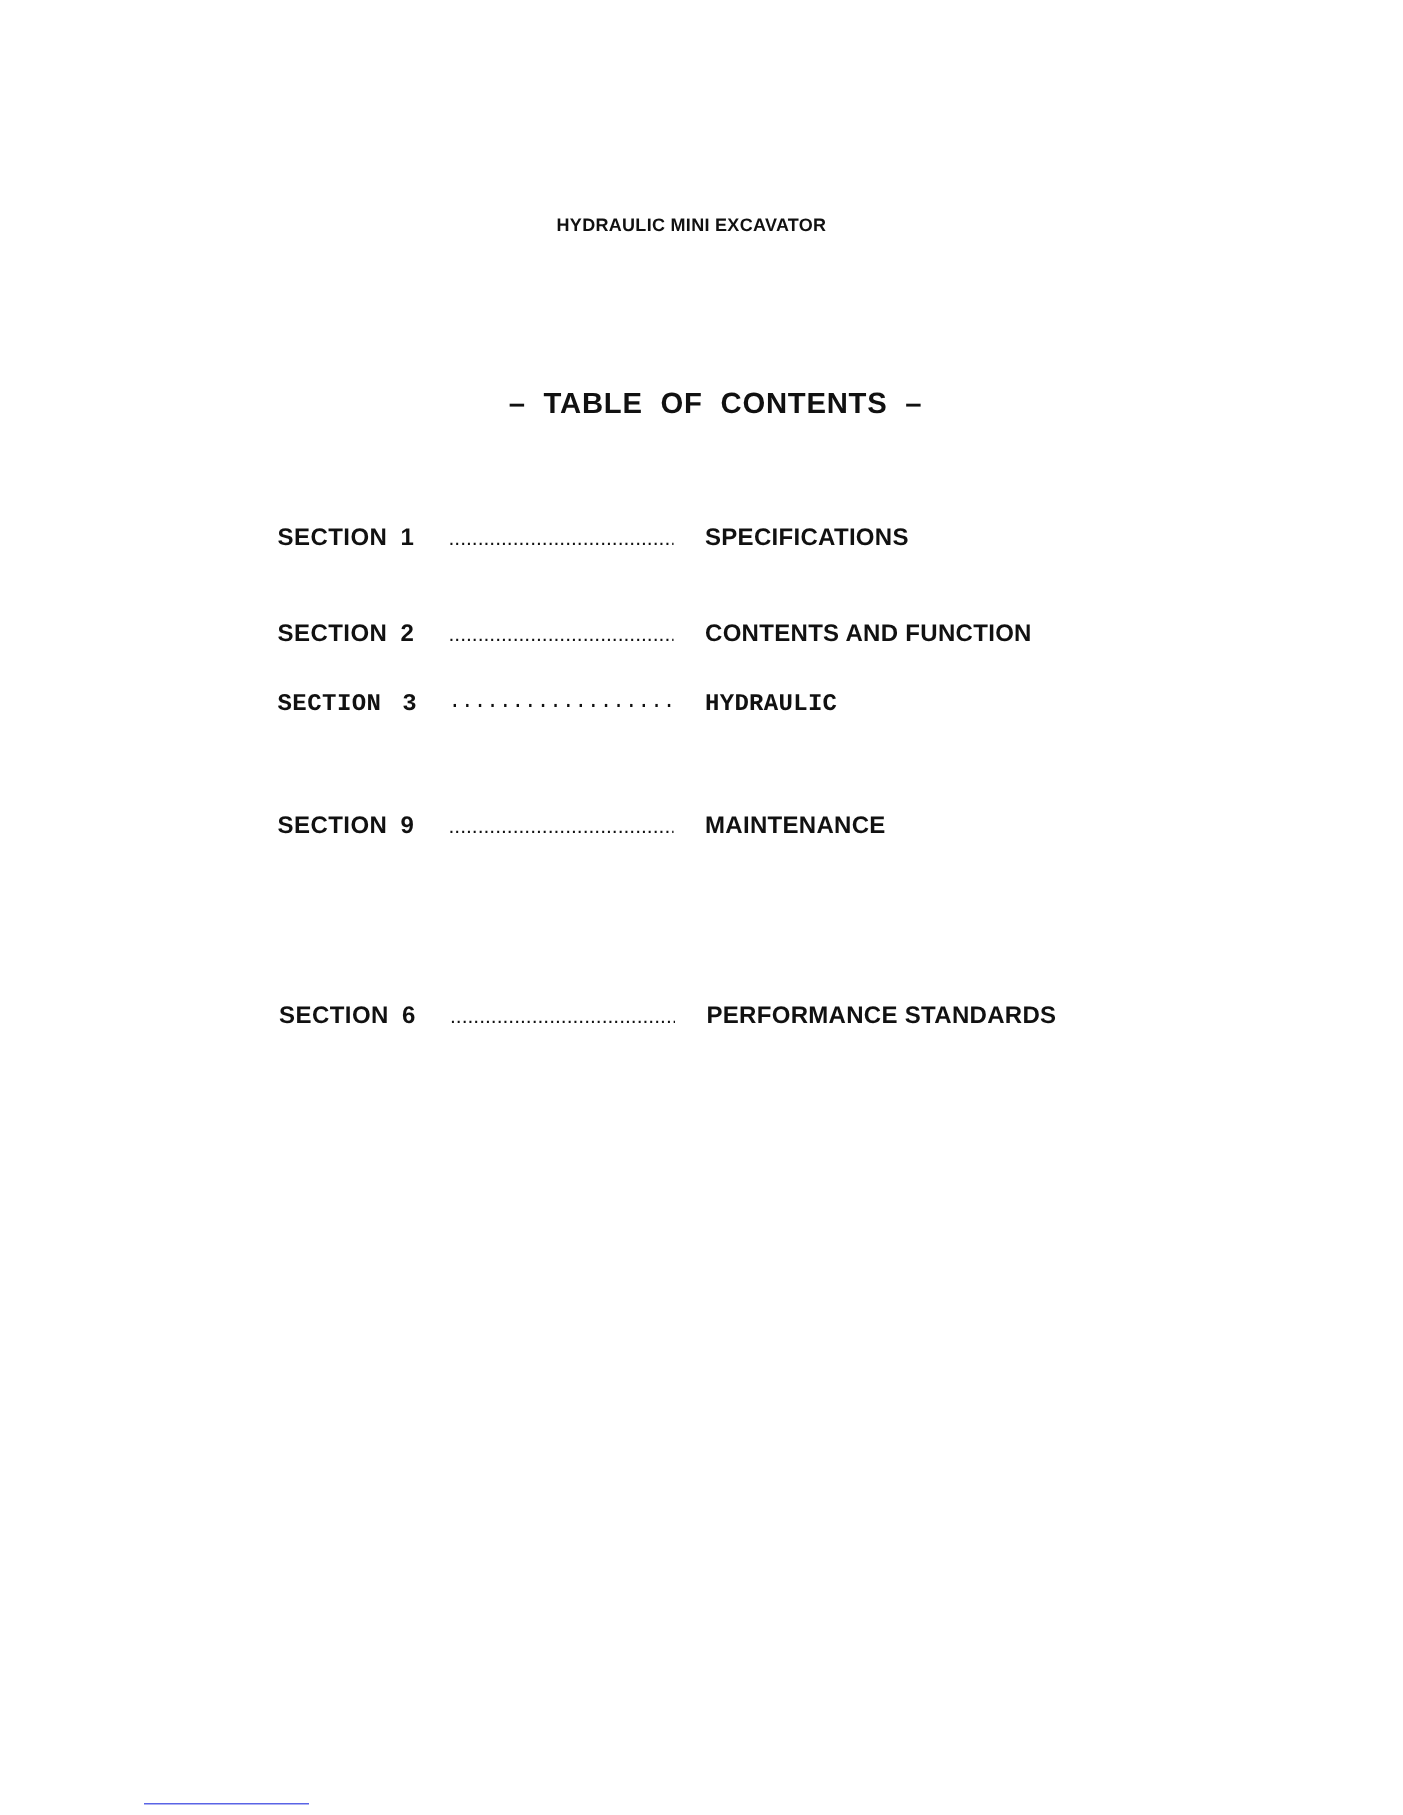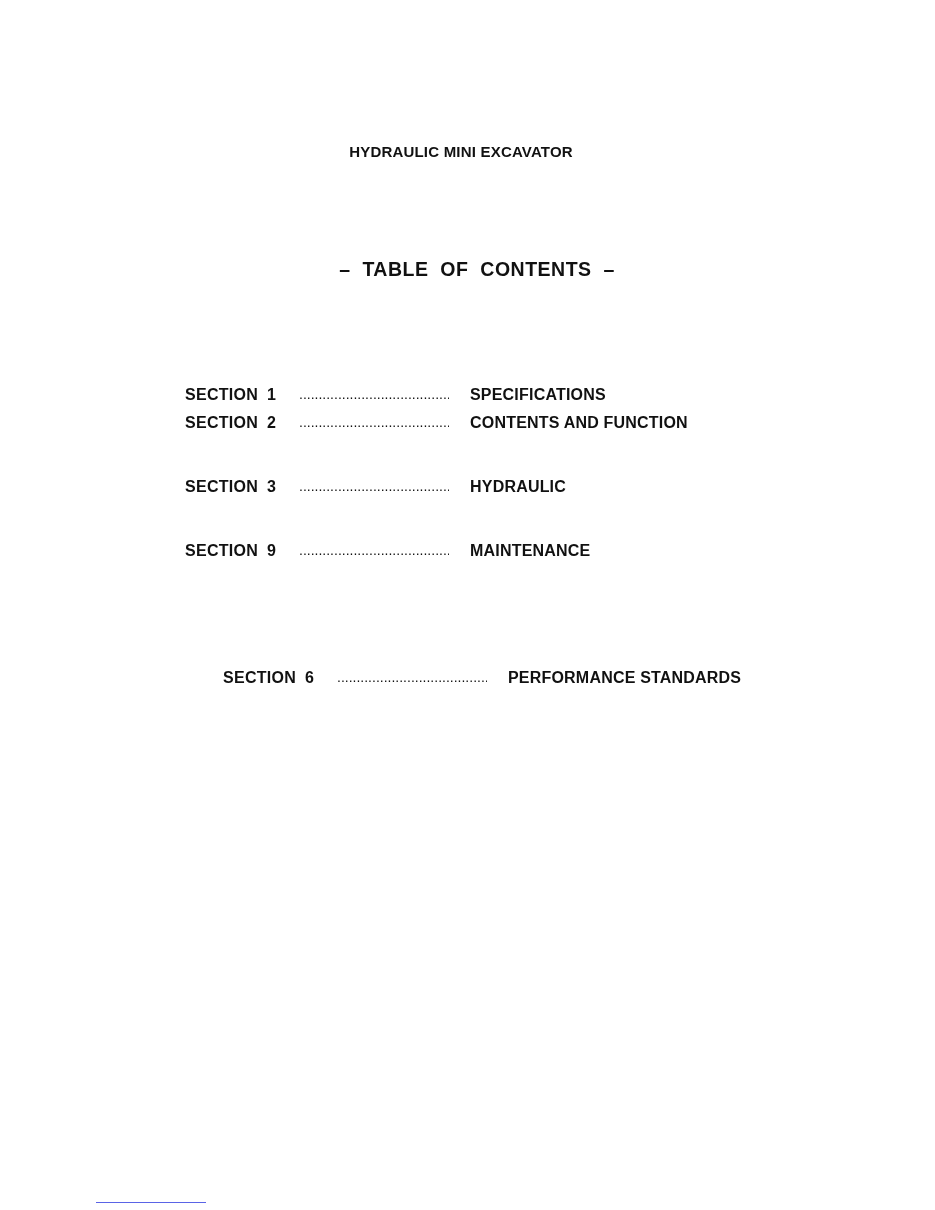--- a/index.html
+++ b/index.html
@@ -1,60 +1,60 @@
 <!DOCTYPE html>
 <html><head>
   <meta charset="utf-8">
   <style>
     html, body { margin: 0; padding: 0; background: #ffffff; }
     body { width: 935px; height: 1210px; position: relative; overflow: hidden;
            font-family: "Liberation Sans", "DejaVu Sans", sans-serif; color: #111; }
     .title { position: absolute; left: 0; width: 922px; top: 143px; text-align: center;
-             font-size: 15px; font-weight: bold; letter-spacing: 0.2px; }
+             font-size: 12px; font-weight: bold; letter-spacing: 0.2px; }
     .subtitle { position: absolute; left: 16px; width: 922px; top: 258px; text-align: center;
                 font-size: 19.5px; font-weight: bold; word-spacing: 6px; letter-spacing: 0.5px; }
     .row { position: absolute; left: 185px; width: 600px; height: 22px;
            font-size: 16px; font-weight: bold; }
     .row .label { position: absolute; left: 0; top: 0; word-spacing: 4px; letter-spacing: 0.3px; }
     .row .leader { position: absolute; left: 114px; top: 0; width: 150px; overflow: hidden;
                    white-space: nowrap; font-weight: normal; letter-spacing: 0px; font-size: 14px; }
     .row .name { position: absolute; left: 285px; top: 0; letter-spacing: 0.2px; }
     .link-line { position: absolute; left: 96px; top: 1202px; width: 110px; height: 1px; background: #5a64e6; }
   </style>
 </head>
 <body>
 
 <div>
   <div class="title">HYDRAULIC MINI EXCAVATOR</div>
   <div class="subtitle">– TABLE OF CONTENTS –</div>
 
-  <div class="row" style="top:350px;margin-top:36px;">
+  <div class="row" style="top:350px;">
     <span class="label">SECTION 1</span>
     <span class="leader">.................................................................</span>
     <span class="name">SPECIFICATIONS</span>
   </div>
 
   <div class="row" style="top:414px;text-align:right;">
     <span class="label">SECTION 2</span>
     <span class="leader">.................................................................</span>
     <span class="name">CONTENTS AND FUNCTION</span>
   </div>
 
-  <div class="row" style="top:478px;">
+  <div class="row" style="top:460px;font-family:Liberation Mono, monospace;">
     <span class="label">SECTION 3</span>
     <span class="leader">.................................................................</span>
     <span class="name">HYDRAULIC</span>
   </div>
 
   <div class="row" style="top:542px;">
     <span class="label">SECTION 9</span>
     <span class="leader">.................................................................</span>
     <span class="name">MAINTENANCE</span>
   </div>
 
-  <div class="row" style="top:669px; left:186px;margin-left:37px;">
+  <div class="row" style="top:669px; left:186px;">
     <span class="label">SECTION 6</span>
     <span class="leader">.................................................................</span>
     <span class="name">PERFORMANCE STANDARDS</span>
   </div>
 
   <div class="link-line"></div>
 </div>
 
 </body></html>

